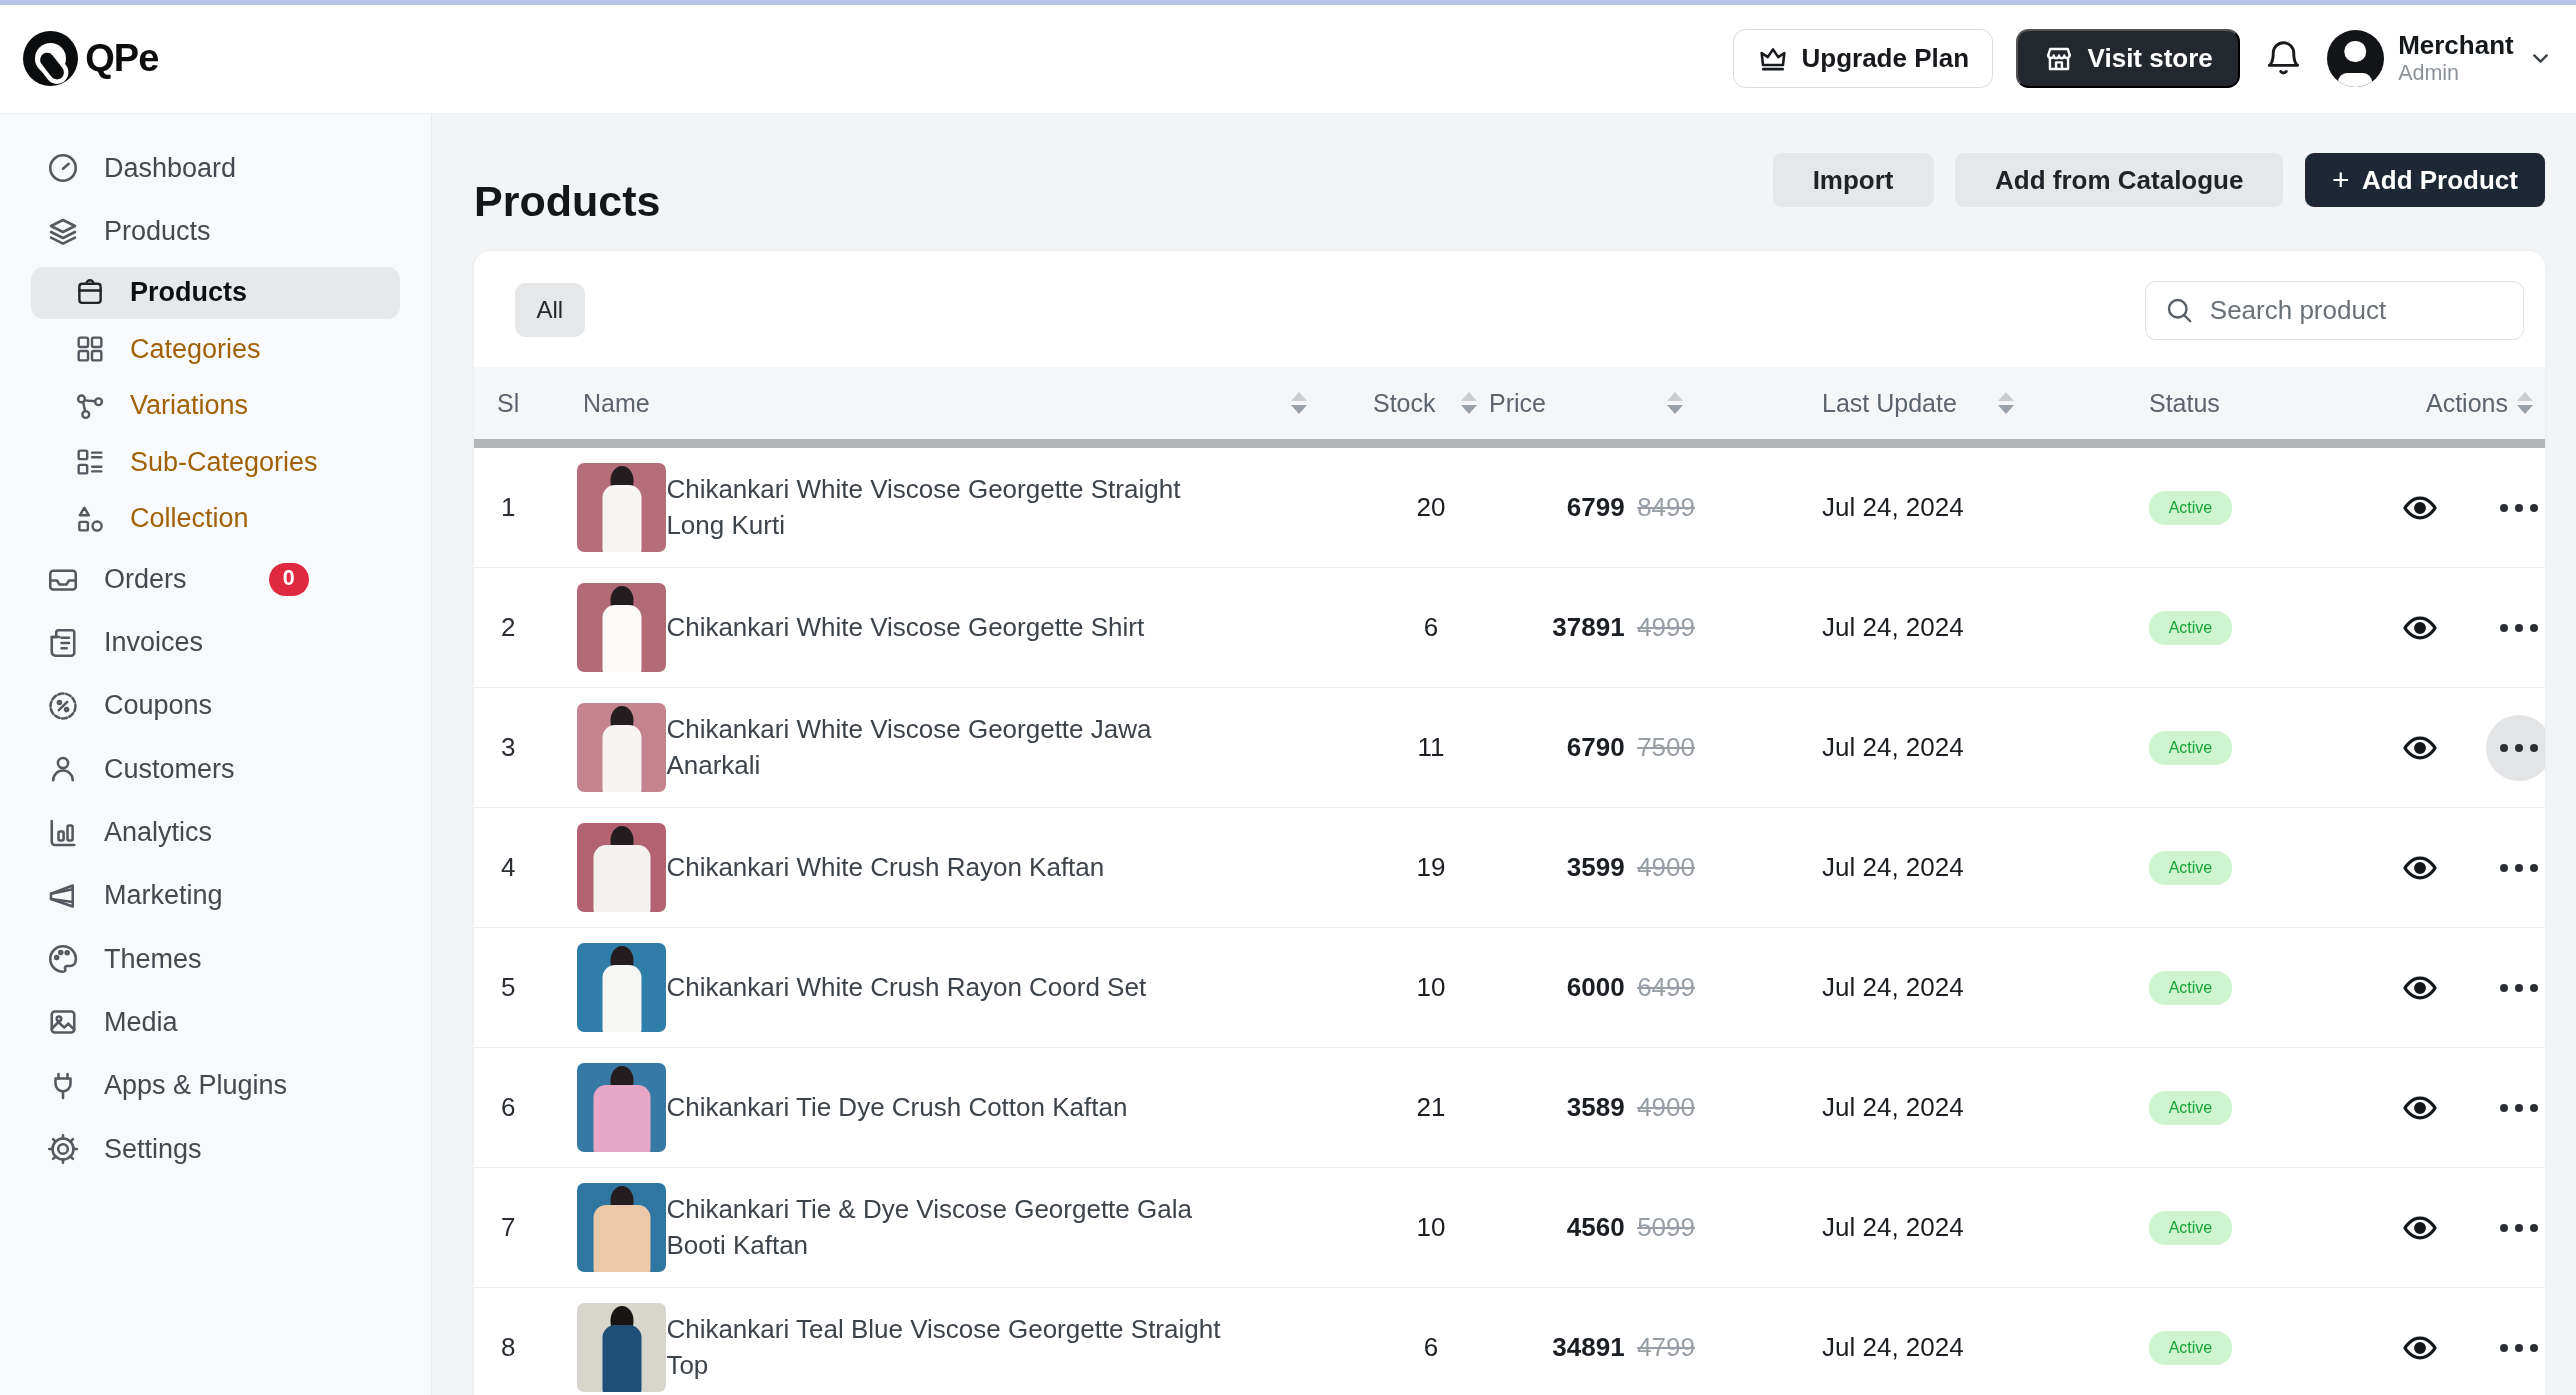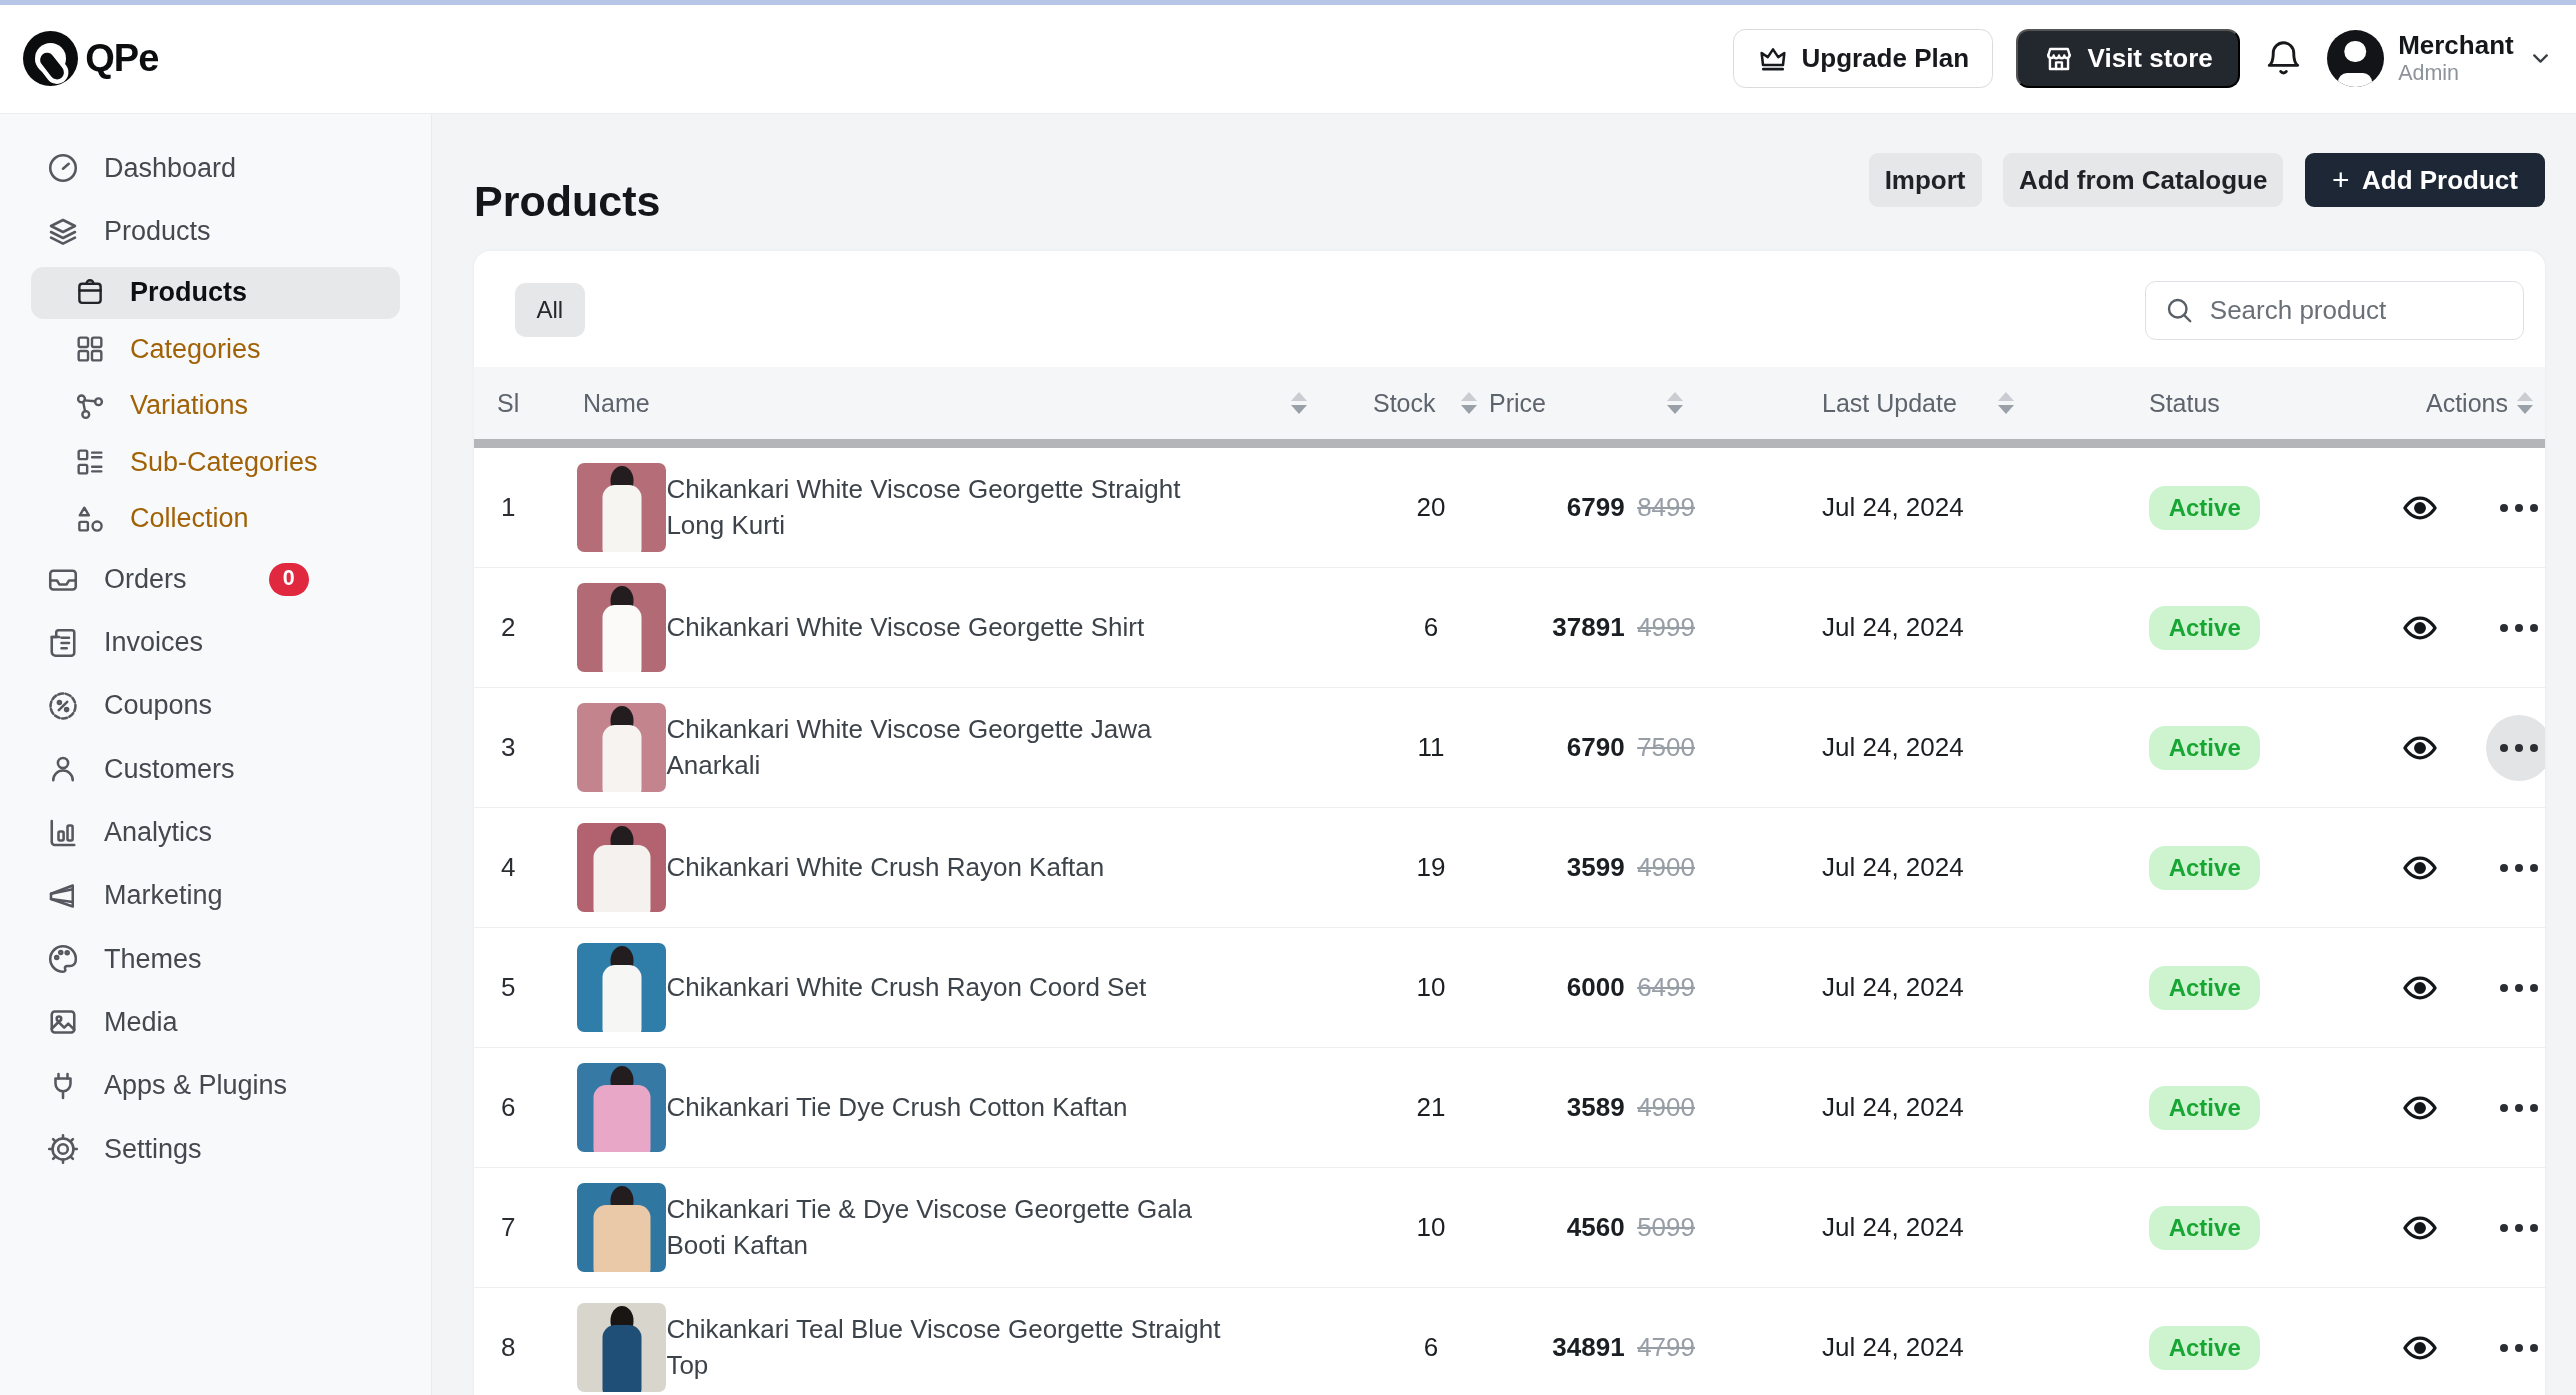--- a/index.html
+++ b/index.html
@@ -45,21 +45,21 @@
   .nav-child .nlabel{font-size:27px;color:#a16207;font-weight:500;}
   .nav-child.active{background:#e7e8ea;}
   .nav-child.active .nlabel{color:#0d0f12;font-weight:700;}
   .nav-child.active .nicon{color:#212429;}
   .nav-badge{margin-left:82px;background:#e0293f;color:#ffffff;font-size:21.5px;font-weight:700;
     border-radius:18px;padding:3.6px 14.3px;line-height:1.2;}
   
   .main{position:absolute;top:114px;left:432px;right:0;bottom:0;background:#f3f4f6;}
   .page-title{position:absolute;left:42px;top:34px;font-size:43px;font-weight:700;color:#141619;}
   .title-actions{position:absolute;right:31px;top:39px;display:flex;gap:21.5px;align-items:center;}
-  .btn-gray{background:#e5e7e9;border:none;border-radius:9px;height:54px;padding:0 16px;
+  .btn-gray{background:#e5e7e9;border:none;border-radius:9px;height:54px;padding:0 40px;
     font-size:26px;font-weight:600;color:#1f2328;font-family:inherit;cursor:pointer;}
   .btn-dark{background:#1d2736;border:none;border-radius:9px;height:54px;padding:0 27px;display:flex;align-items:center;gap:12.5px;
     font-size:26px;font-weight:600;color:#ffffff;font-family:inherit;cursor:pointer;}
   .btn-dark .plus{font-size:30px;font-weight:400;line-height:1;}
   
   .card{position:absolute;left:42px;right:31px;top:137px;height:1342px;background:#ffffff;border-radius:16px;
     box-shadow:0 0.9px 3.6px rgba(20,22,26,.06);overflow:hidden;}
   .chip{position:absolute;left:41px;top:32px;background:#e6e7e9;border-radius:10.7px;height:54px;
     display:flex;align-items:center;padding:0 21.5px;font-size:24px;font-weight:500;color:#25282c;cursor:pointer;}
   .search{position:absolute;right:21.5px;top:29.5px;width:379px;height:59px;border:1.8px solid #dcdfe3;border-radius:10.7px;
@@ -91,21 +91,21 @@
   .td.c-price{justify-content:flex-end;padding-right:27px;gap:12.5px;}
   .td.c-update{padding-left:100px;font-weight:500;}
   .td.c-status{padding-left:123px;}
   .td.c-actions{padding-left:89px;gap:47px;}
   .thumb{width:89px;height:89px;border-radius:7.2px;position:relative;overflow:hidden;flex:none;}
   .thumb .hair{position:absolute;top:2.7px;left:50%;transform:translateX(-50%);width:23px;height:29px;border-radius:50% 50% 46% 46%;}
   .thumb .garment{position:absolute;top:21.5px;left:50%;transform:translateX(-50%);height:73px;border-radius:12.5px 12.5px 9px 9px;}
   .pname{font-size:26px;color:#3d434a;max-width:572px;line-height:1.38;cursor:pointer;}
   .price-new{font-weight:700;}
   .price-old{color:#989ea6;text-decoration:line-through;font-weight:500;}
-  .pill{border-radius:16px;padding:8px 19.7px;font-size:24px;font-weight:700;}
+  .pill{border-radius:16px;padding:8px 19.7px;font-size:16px;font-weight:400;}
   .eye{width:38px;height:38px;color:#141719;cursor:pointer;}
   .dots{display:flex;gap:7.2px;align-items:center;cursor:pointer;}
   .dots i{width:8px;height:8px;border-radius:50%;background:#2b2f33;}
   .dots-wrap{width:66px;height:66px;border-radius:50%;display:flex;align-items:center;justify-content:center;flex:none;}
   .dots-wrap.open{background:#e3e4e6;}
 </style>
 </head>
 <body>
 
 <div class="topline"></div>

